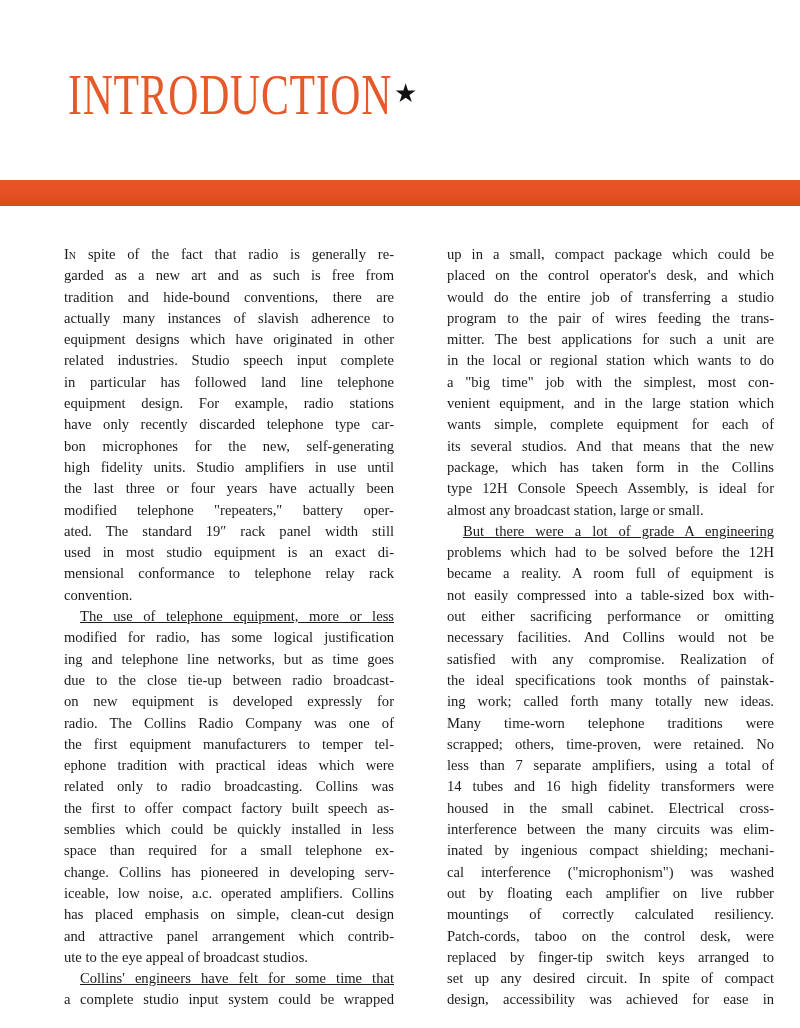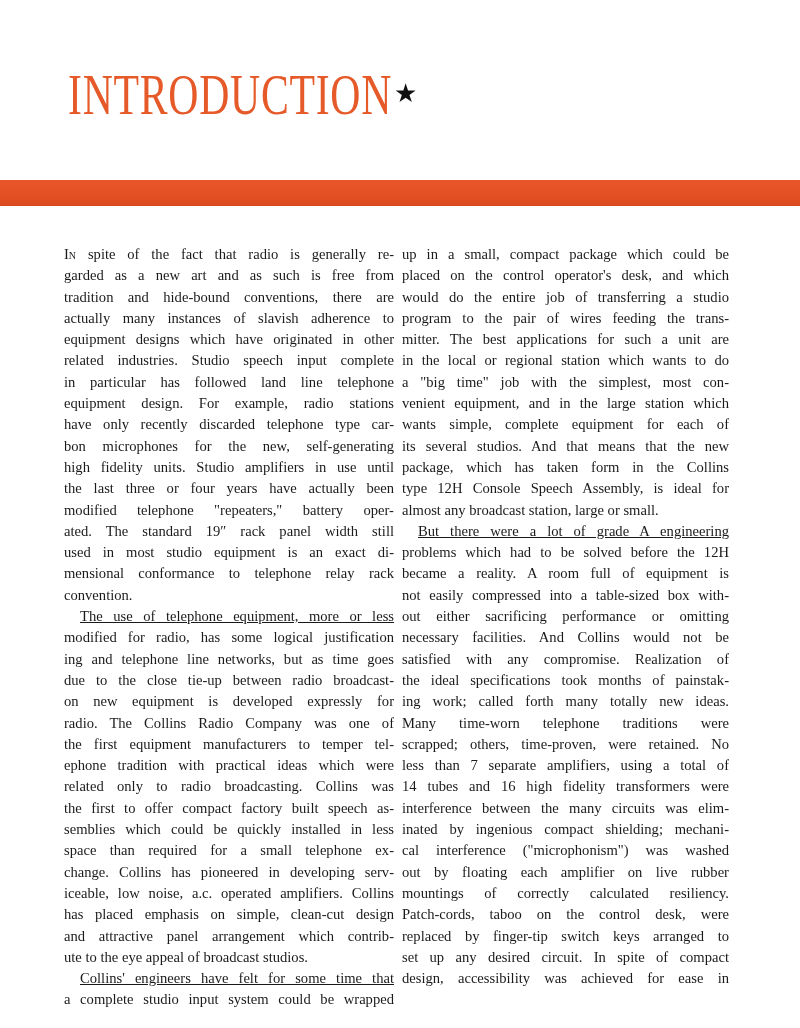--- a/index.html
+++ b/index.html
@@ -18,21 +18,21 @@
   .rule {
     position: absolute; left: 0; top: 180px; width: 800px; height: 26px;
     background: linear-gradient(180deg, #e8562a 0%, #e35023 60%, #d84a1e 100%);
   }
   .col {
     position: absolute; top: 244px;
     font-family: "Liberation Serif", "DejaVu Serif", serif;
     font-size: 14.6px; color: #1a1a1a;
   }
   .col.left { left: 64px; width: 330px; }
-  .col.right { left: 402px; width: 327px; }
+  .col.right { left: 447px; width: 327px; }
   .line {
     display: block; height: 21.3px; line-height: 21.3px;
     text-align: justify; text-align-last: justify; white-space: nowrap;
     overflow: hidden;
   }
   .line.last { text-align-last: left; }
   .line.indent { padding-left: 16px; text-decoration: underline; }
   .sc { font-variant: small-caps; }
 </style>
 </head>
@@ -100,20 +100,21 @@
     <span class="line">not easily compressed into a table-sized box with-</span>
     <span class="line">out either sacrificing performance or omitting</span>
     <span class="line">necessary facilities. And Collins would not be</span>
     <span class="line">satisfied with any compromise. Realization of</span>
     <span class="line">the ideal specifications took months of painstak-</span>
     <span class="line">ing work; called forth many totally new ideas.</span>
     <span class="line">Many time-worn telephone traditions were</span>
     <span class="line">scrapped; others, time-proven, were retained. No</span>
     <span class="line">less than 7 separate amplifiers, using a total of</span>
     <span class="line">14 tubes and 16 high fidelity transformers were</span>
+    <span class="line">housed in the small cabinet. Electrical cross-</span>
     <span class="line">interference between the many circuits was elim-</span>
     <span class="line">inated by ingenious compact shielding; mechani-</span>
     <span class="line">cal interference ("microphonism") was washed</span>
     <span class="line">out by floating each amplifier on live rubber</span>
     <span class="line">mountings of correctly calculated resiliency.</span>
     <span class="line">Patch-cords, taboo on the control desk, were</span>
     <span class="line">replaced by finger-tip switch keys arranged to</span>
     <span class="line">set up any desired circuit. In spite of compact</span>
     <span class="line">design, accessibility was achieved for ease in</span>
   </div>

